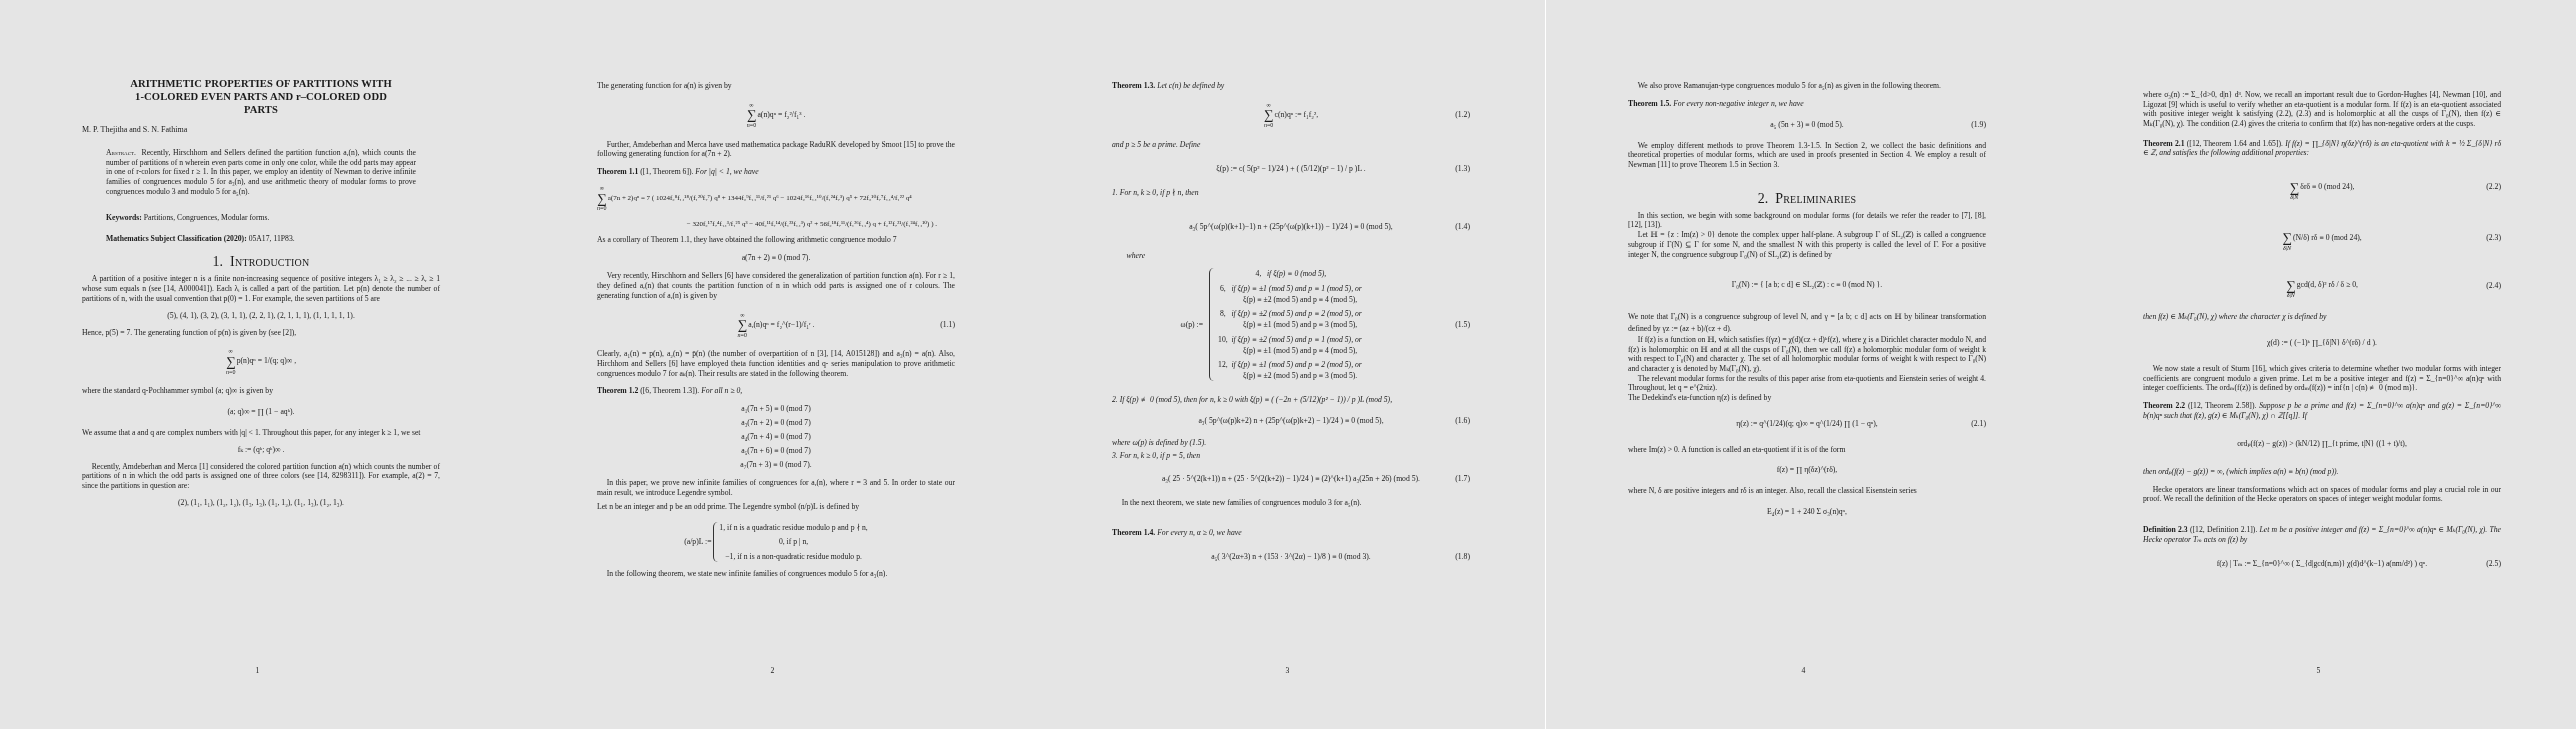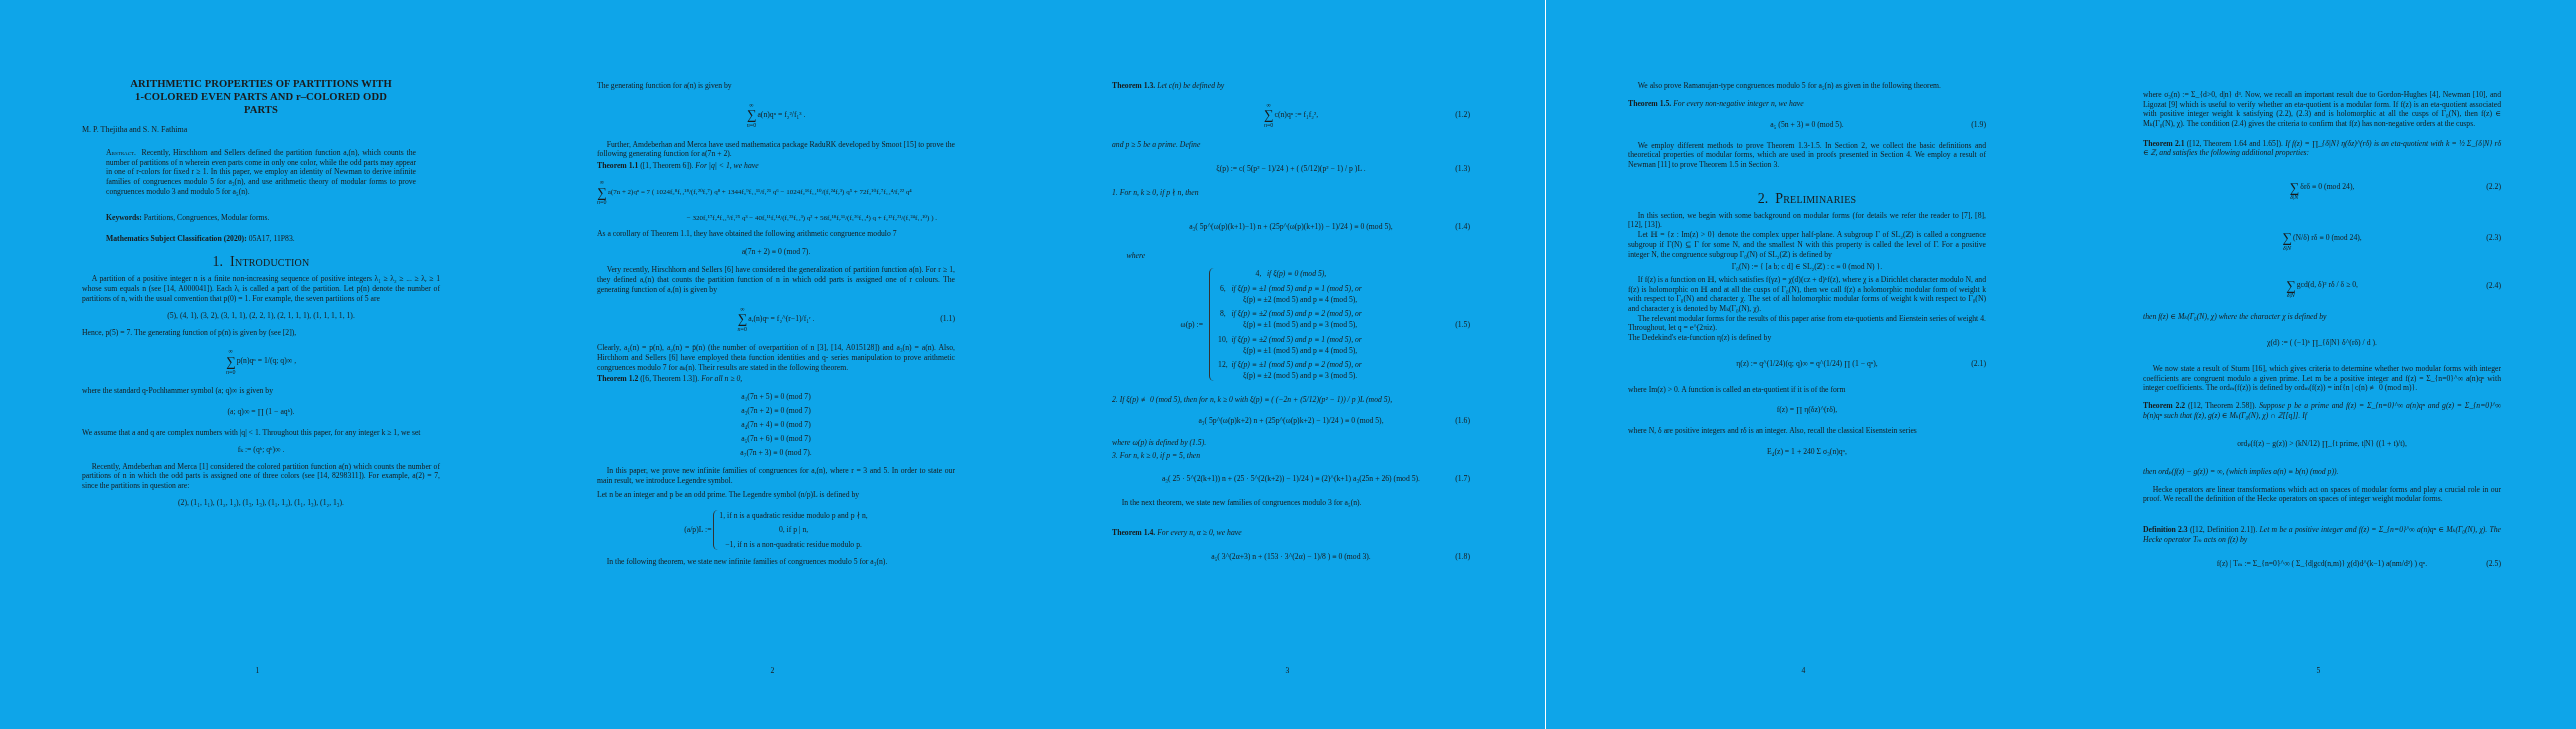--- a/index.html
+++ b/index.html
@@ -1,36 +1,36 @@
 <!DOCTYPE html>
 <html style="font-size:9.7px"><head>
 <meta charset="utf-8">
 <style>
   html, body { margin:0; padding:0; background:#ffffff; }
   body { width:2576px; height:729px; overflow:hidden; position:relative;
          font-family:"Liberation Serif","DejaVu Serif",serif; color:#1a1a1a; }
-  .page { position:absolute; top:0; width:515px; height:729px; background:#0ea5e9; }
+  .page { position:absolute; top:0; width:515px; height:729px; background:#e5e5e5; }
   .col { position:absolute; left:82px; width:358px; top:35px; font-size:7.7px; line-height:9.7px; }
   .pnum { position:absolute; top:666px; left:0; width:515px; text-align:center; font-size:7.7px; }
   p { margin:0; text-align:justify; }
   p.ind { text-indent:9.7px; }
   .title { font-weight:bold; font-size:10.6px; line-height:12.8px; text-align:center; letter-spacing:0.1px; }
   .authors { text-align:left; margin-top:8.5px; font-size:8px; }
   .abstract { margin:13.4px 24px 0 24px; }
   .sc { font-variant:small-caps; }
   .kw { margin:16px 24px 0 24px; }
   .msc { margin:12px 24px 0 24px; }
   .section { text-align:center; font-size:14px; margin:13.4px 0 7.3px 0; }
   .section .sc { letter-spacing:0.2px; }
   .eq { position:relative; text-align:center; margin:7.3px 0; white-space:nowrap; }
   .eq .tag { position:absolute; right:0; top:50%; transform:translateY(-50%); }
   .eqbig { margin:11px 0; }
   i, .it { font-style:italic; }
   b { font-weight:bold; }
-  .thm { margin-top:2px; }
+  .thm { margin-top:8px; }
   .sumop { display:inline-block; vertical-align:middle; text-align:center; line-height:6.7px; font-size:6px; margin-right:1.2px; }
   .sumop .s { font-size:13.4px; line-height:13.4px; display:block; }
   .cases { display:inline-block; vertical-align:middle; text-align:center; border-left:0.6px solid #333; border-radius:4.9px 0 0 4.9px; padding-left:4.9px; }
   .cases div { line-height:11px; }
   .cases .gap { height:3.6px; }
   .rotated { position:absolute; left:8.5px; top:574px; transform-origin:left top; transform:rotate(-90deg);
              font-family:"Liberation Serif",serif; font-size:16px; color:#8a8a8a; white-space:nowrap; letter-spacing:0.3px; }
   .congr div { line-height:14px; }
 </style>
 </head>
@@ -177,21 +177,22 @@
     <p class="ind">We also prove Ramanujan-type congruences modulo 5 for a₅(n) as given in the following theorem.</p>
     <p class="thm" style="margin-top:8.5px"><b>Theorem 1.5.</b> <i>For every non-negative integer n, we have</i></p>
     <div class="eq" style="margin:11px 0">
       <span>a₅ (5n + 3) ≡ 0   (mod 5).</span>
       <span class="tag">(1.9)</span>
     </div>
     <p class="ind">We employ different methods to prove Theorem 1.3-1.5. In Section 2, we collect the basic definitions and theoretical properties of modular forms, which are used in proofs presented in Section 4. We employ a result of Newman [11] to prove Theorem 1.5 in Section 3.</p>
     <div class="section" style="margin-top:24px"><span>2.</span>&nbsp; <span class="sc">Preliminaries</span></div>
     <p class="ind">In this section, we begin with some background on modular forms (for details we refer the reader to [7], [8], [12], [13]).</p>
     <p class="ind">Let ℍ = {z : Im(z) &gt; 0} denote the complex upper half-plane. A subgroup Γ of SL₂(ℤ) is called a congruence subgroup if Γ(N) ⊆ Γ for some N, and the smallest N with this property is called the level of Γ. For a positive integer N, the congruence subgroup Γ₀(N) of SL₂(ℤ) is defined by</p>
-    <div class="eq" style="margin:3px 0">Γ₀(N) := { [a b; c d] ∈ SL₂(ℤ) : c ≡ 0 (mod N) }.</div>
+    <div class="eq" style="margin:21px 0">Γ₀(N) := { [a b; c d] ∈ SL₂(ℤ) : c ≡ 0 (mod N) }.</div>
+    <p style="line-height:12px">We note that Γ₀(N) is a congruence subgroup of level N, and γ = [a b; c d] acts on ℍ by bilinear transformation defined by γz := (az + b)/(cz + d).</p>
     <p class="ind">If f(z) is a function on ℍ, which satisfies f(γz) = χ(d)(cz + d)ᵏf(z), where χ is a Dirichlet character modulo N, and f(z) is holomorphic on ℍ and at all the cusps of Γ₀(N), then we call f(z) a holomorphic modular form of weight k with respect to Γ₀(N) and character χ. The set of all holomorphic modular forms of weight k with respect to Γ₀(N) and character χ is denoted by Mₖ(Γ₀(N), χ).</p>
     <p class="ind">The relevant modular forms for the results of this paper arise from eta-quotients and Eienstein series of weight 4. Throughout, let q = e^(2πiz).</p>
     <p>The Dedekind's eta-function η(z) is defined by</p>
     <div class="eq eqbig" style="margin:16px 0">
       <span>η(z) := q^(1/24)(q; q)∞ = q^(1/24) ∏ (1 − qⁿ),</span>
       <span class="tag">(2.1)</span>
     </div>
     <p>where Im(z) &gt; 0. A function is called an eta-quotient if it is of the form</p>
     <div class="eq eqbig">f(z) = ∏ η(δz)^(rδ),</div>
     <p>where N, δ are positive integers and rδ is an integer. Also, recall the classical Eisenstein series</p>

